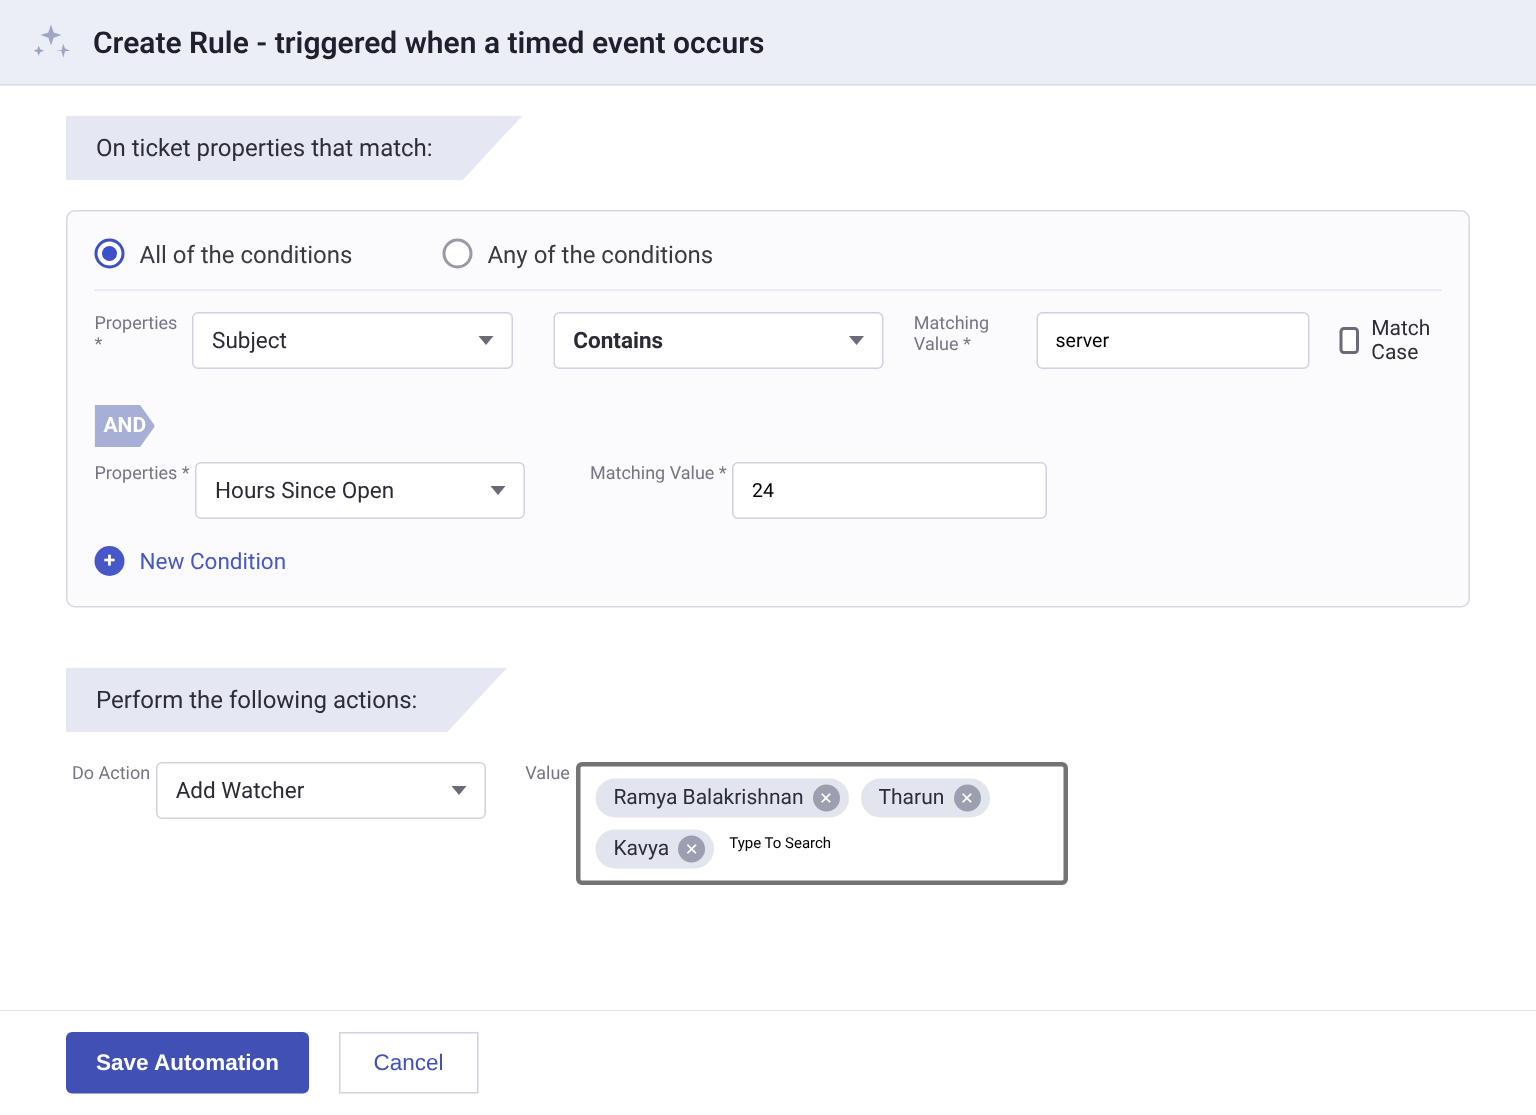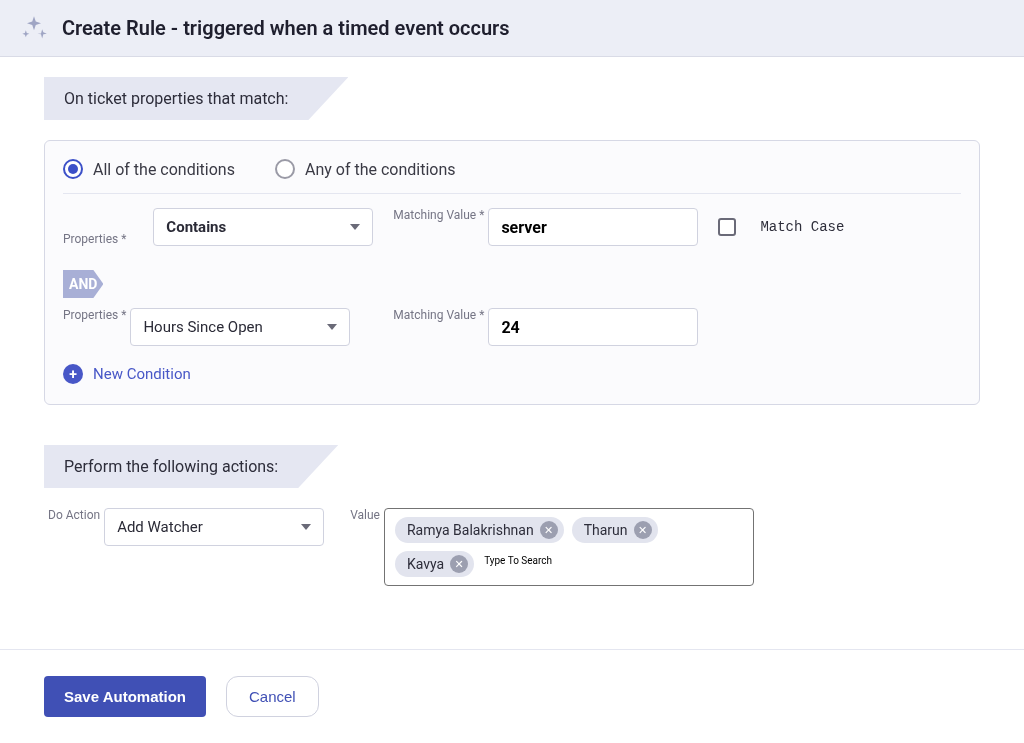--- a/index.html
+++ b/index.html
@@ -33,21 +33,21 @@
   }
   .conditions-panel {
     border: 1px solid #d6d8e5;
     border-radius: 6px;
     padding: 18px 18px 20px 18px;
     background: #fbfbfd;
   }
   .cond-type-row {
     display: flex;
     align-items: center;
-    gap: 40px;
+    gap: 60px;
     padding-bottom: 14px;
     border-bottom: 1px solid #e4e6f0;
     margin-bottom: 14px;
   }
   .radio-option {
     display: flex;
     align-items: center;
     gap: 10px;
     cursor: pointer;
     font-size: 16px;
@@ -86,23 +86,22 @@
   .w-prop { width: 220px; }
   .w-op { width: 220px; font-weight: bold; }
   .w-val { width: 210px; }
   .caret {
     width: 0; height: 0;
     border-left: 5px solid transparent;
     border-right: 5px solid transparent;
     border-top: 6px solid #6a6a78;
   }
   .checkbox-wrap {
-    display: flex; align-items: center; gap: 24px; height: 38px;
+    display: flex; align-items: center; gap: 8px; height: 38px;
     cursor: pointer;
-    font-family: Liberation Mono, monospace;
   }
   .checkbox-box {
     width: 18px; height: 18px; border: 2px solid #6a6a78; border-radius: 3px; background: #fff;
   }
   .and-badge {
     display: inline-block;
     background: #a8afd6;
     color: #fff;
     font-weight: 700;
     font-size: 14px;
@@ -117,49 +116,49 @@
   }
   .plus-circle {
     width: 20px; height: 20px; border-radius: 50%;
     background: #4857c7; color: #fff;
     display: flex; align-items: center; justify-content: center;
     font-size: 14px; font-weight: 700; line-height: 1;
   }
   .spacer { height: 40px; }
   .action-row { display: flex; gap: 26px; align-items: flex-start; }
   .tag-input {
-    border: 1px solid #737373; border-radius: 4px; background: #fff;
-    padding: 8px 10px; min-height: 78px; width: 370px;
+    border: 3px solid #737373; border-radius: 4px; background: #fff;
+    padding: 8px 10px; min-height: 78px; width: 328px;
     display: flex; flex-wrap: wrap; gap: 8px; align-content: flex-start;
   }
   .tag-chip {
     background: #e2e4ee; border-radius: 16px; padding: 4px 6px 4px 12px;
     display: flex; align-items: center; gap: 6px; font-size: 14px; color: #2d2d3a;
   }
   .tag-x {
     width: 18px; height: 18px; border-radius: 50%;
     background: #9c9fb0; color: #fff;
     display: flex; align-items: center; justify-content: center;
     font-size: 11px; cursor: pointer;
   }
   .tag-placeholder { color: #000000; font-size: 10px; padding: 4px 2px; }
   .footer-bar {
     position: fixed; left: 0; bottom: 0; width: 1024px;
     background: #fff; border-top: 1px solid #e4e6f0;
-    padding: 26px 44px; display: flex; gap: 20px; align-items: center;
+    padding: 14px 44px; display: flex; gap: 20px; align-items: center;
   }
   .btn-primary {
     background: #4050b5; color: #fff; border: none; border-radius: 4px;
     padding: 12px 20px; font-size: 15px; font-weight: 600; cursor: pointer;
   }
   .btn-secondary {
-    background: #fff; color: #4050b5; border: 1px solid #d0d2df; border-radius: 12px;
+    background: #fff; color: #4050b5; border: 1px solid #d0d2df; border-radius: 0;
     padding: 11px 22px; font-size: 15px; font-weight: 500; cursor: pointer;
   }
-  input.plain { border: none; outline: none; font-size: 16px; width: 100%; background: transparent; font-family: inherit; font-weight: bold; }
+  input.plain { border: none; outline: none; font-size: 13px; width: 100%; background: transparent; font-family: inherit; }
 </style>
 </head>
 <body>
 
 <div class="header-bar">
   <svg class="sparkle-icon" viewBox="0 0 24 24" fill="currentColor">
     <path d="M12 2l1.5 4.5L18 8l-4.5 1.5L12 14l-1.5-4.5L6 8l4.5-1.5L12 2zM5 14l.8 2.2L8 17l-2.2.8L5 20l-.8-2.2L2 17l2.2-.8L5 14zM19 13l1 2.7L23 17l-3 .3L19 21l-1-3.7L15 17l3-.3L19 13z"></path>
   </svg>
   <div class="header-title">Create Rule - triggered when a timed event occurs</div>
 </div>
@@ -180,20 +179,24 @@
       <div class="radio-option">
         <span class="radio-circle"></span>
         <span>Any of the conditions</span>
       </div>
     </div>
 
     
     <div class="cond-row">
       <div class="field-group">
         <div class="field-label">Properties *</div>
+        <div class="select-box w-prop">
+          <span>Subject</span>
+          <span class="caret"></span>
+        </div>
       </div>
       <div class="field-group">
         <div class="field-label">&nbsp;</div>
         <div class="select-box w-op">
           <span>Contains</span>
           <span class="caret"></span>
         </div>
       </div>
       <div class="field-group">
         <div class="field-label">Matching Value *</div>

